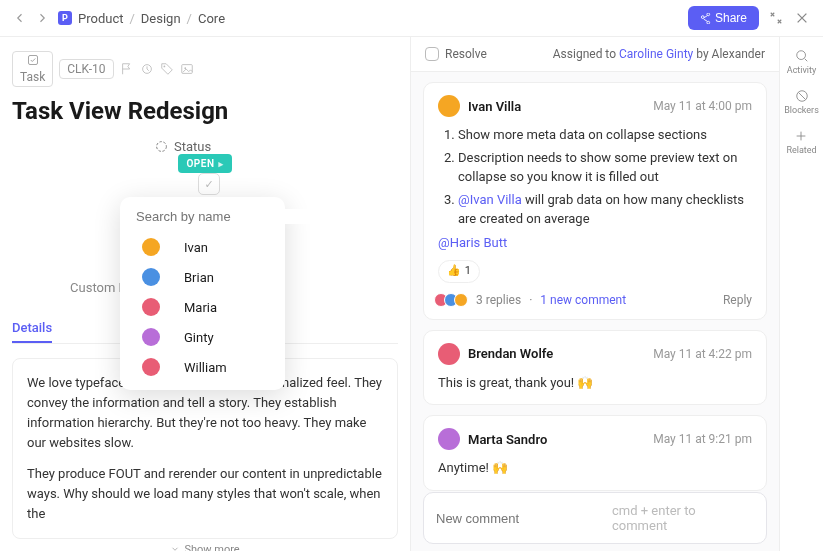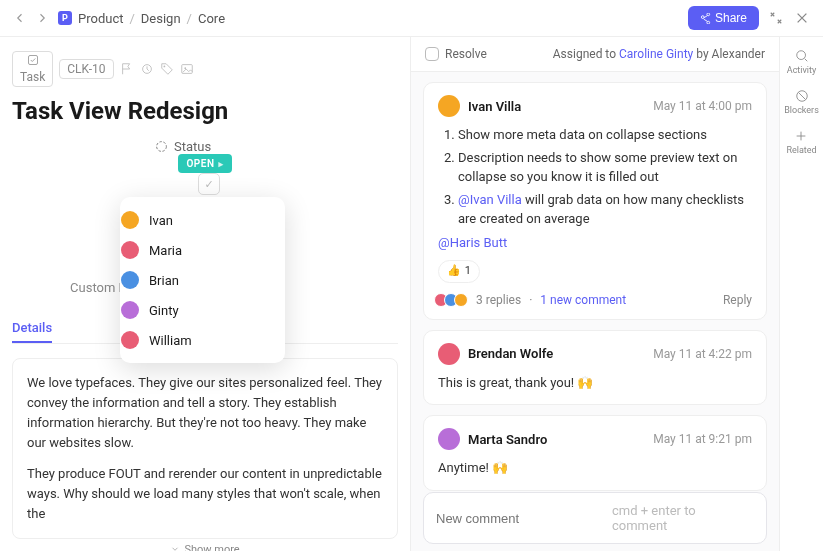--- a/index.html
+++ b/index.html
@@ -43,21 +43,21 @@
 .desc-card { border: 1px solid #eee; border-radius: 8px; padding: 14px; margin-top: 14px; font-size: 13px; line-height: 1.55; color: #333; position:relative; }
 .show-more { text-align: center; font-size: 11px; color: #888; padding: 4px; cursor: pointer; display:flex; align-items:center; justify-content:center; gap:4px;}
 
 .section-title { font-size: 13px; font-weight: 600; margin-top: 16px; margin-bottom: 10px; }
 .attachments-row { display: flex; gap: 10px; }
 .attach-box { flex:1; height: 120px; border: 1px solid #eee; border-radius: 8px; display: flex; align-items: center; justify-content: center; color: #ccc; background:#fafafa; }
 
 .dropdown { position: absolute; top: 160px; left: 120px; width: 165px; background: #fff; border-radius: 10px; box-shadow: 0 6px 28px rgba(0,0,0,0.14); padding: 8px 0; z-index: 50; }
 .dd-search { display: flex; align-items: center; padding: 4px 10px 8px; gap: 6px; }
 .dd-search input { border: none; outline: none; font-size: 13px; flex: 1; color:#888;}
-.dd-item { display: flex; align-items: center; gap: 10px; padding: 6px 1px; cursor: pointer; font-size: 13px; }
+.dd-item { display: flex; align-items: center; gap: 24px; padding: 6px 22px; cursor: pointer; font-size: 13px; }
 
 .resolve-bar { display: flex; align-items: center; padding: 10px 14px; border-bottom: 1px solid #eee; font-size: 12px; color: #666; background:#fff;}
 .resolve-check { width: 14px; height: 14px; border: 1.5px solid #bbb; border-radius: 4px; margin-right: 6px; }
 .assigned-text { margin-left: auto; }
 .assigned-text .name { color: #5b5ef4; }
 
 .comment-card { background: #fff; border: 1px solid #eee; border-radius: 10px; margin: 10px 12px; padding: 12px 14px; }
 .comment-head { display: flex; align-items: center; gap: 8px; margin-bottom: 8px; }
 .comment-author { font-weight: 600; font-size: 13px; }
 .comment-time { margin-left: auto; color: #999; font-size: 12px; }
@@ -213,32 +213,39 @@
       <div class="attach-box">
         <svg viewBox="0 0 24 24" width="20" height="20">
             <rect x="3" y="4" width="18" height="16" rx="2" stroke="currentColor" fill="none"></rect>
             <circle cx="9" cy="10" r="1.5" fill="currentColor"></circle>
             <path d="M4 18l5-5 4 4 3-3 4 4" stroke="currentColor" fill="none"></path>
           </svg>
       </div>
     </div>
 
     <div class="dropdown">
+      <div class="dd-search">
+        <svg viewBox="0 0 16 16" width="13" height="13" style="color:#bbb">
+            <circle cx="7" cy="7" r="5" stroke="currentColor" fill="none"></circle>
+            <path d="M11 11l3 3" stroke="currentColor"></path>
+          </svg>
+        <input placeholder="Search by name" style="">
+      </div>
       <div id="dd-list">
           <div class="dd-item">
             <span class="avatar avatar-sm" style="background: rgb(245, 166, 35);"></span>
             <span>Ivan</span>
           </div>
           <div class="dd-item">
+            <span class="avatar avatar-sm" style="background: rgb(74, 144, 226);"></span>
+            <span>Brian</span>
+          </div>
+          <div class="dd-item">
             <span class="avatar avatar-sm" style="background: rgb(232, 93, 117);"></span>
             <span>Maria</span>
-          </div>
-          <div class="dd-item">
-            <span class="avatar avatar-sm" style="background: rgb(74, 144, 226);"></span>
-            <span>Brian</span>
           </div>
           <div class="dd-item">
             <span class="avatar avatar-sm" style="background: rgb(184, 110, 216);"></span>
             <span>Ginty</span>
           </div>
           <div class="dd-item">
             <span class="avatar avatar-sm" style="background: rgb(232, 93, 117);"></span>
             <span>William</span>
           </div>
         </div>

